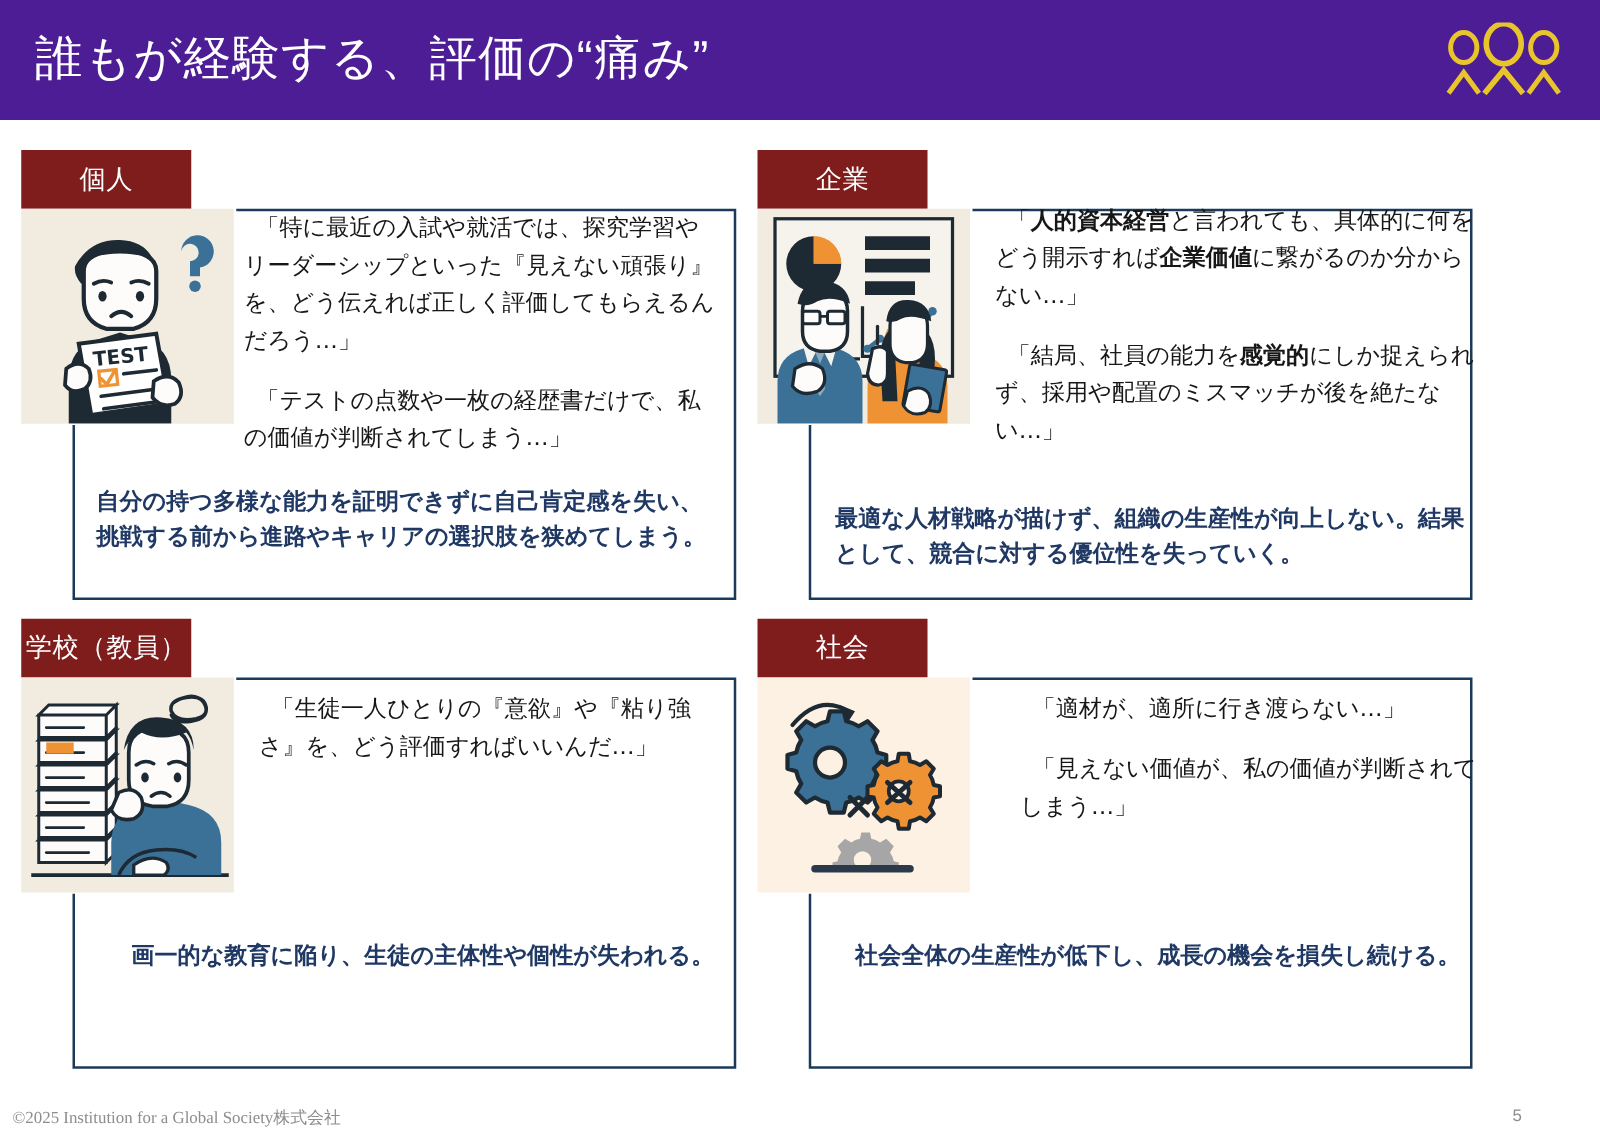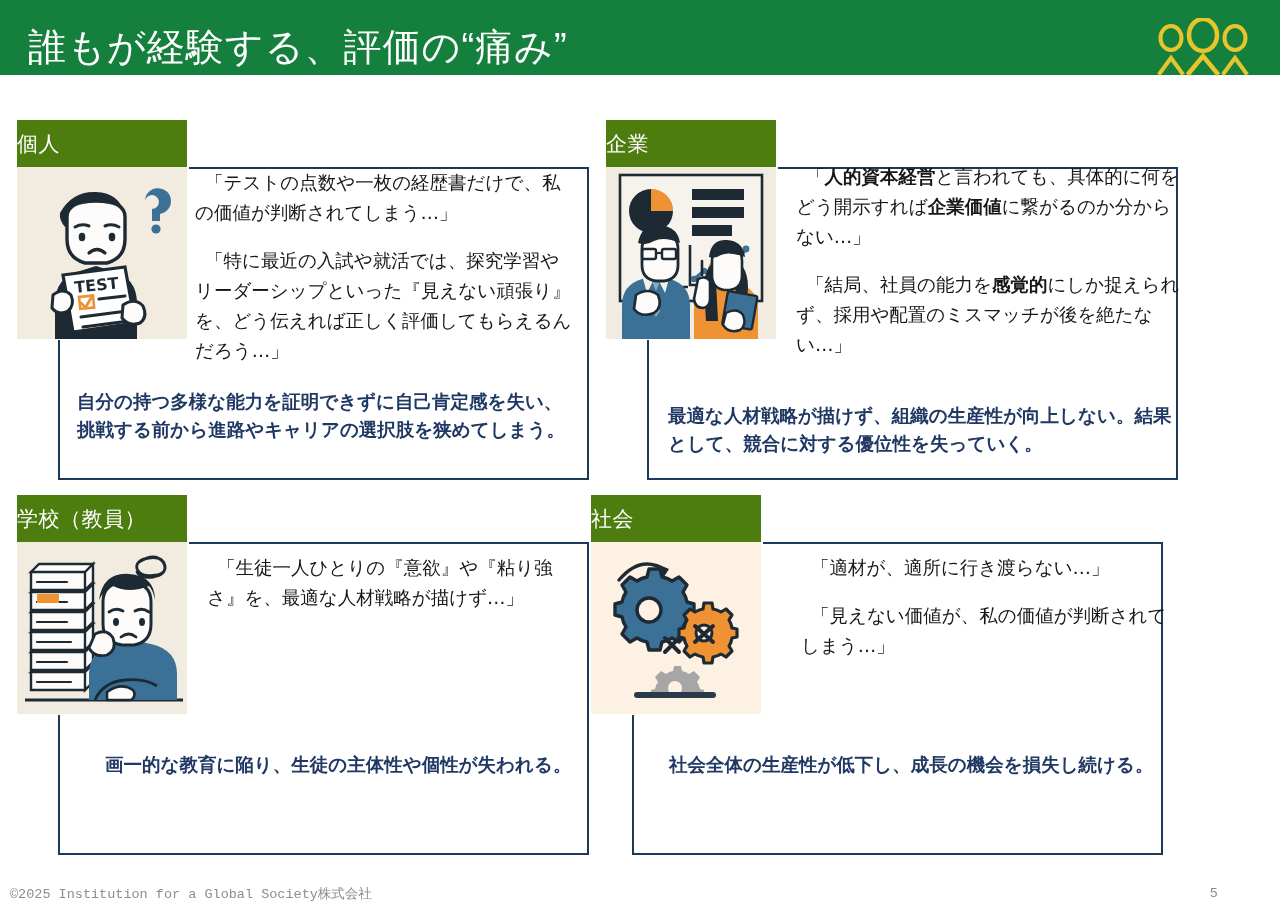--- a/index.html
+++ b/index.html
@@ -14,22 +14,22 @@
     overflow: hidden;
     font-family: "Liberation Sans", "DejaVu Sans", sans-serif;
     color: #1b2d45;
   }
 
   
   .header {
     position: absolute;
     left: 0; top: 0;
     width: 1280px;
-    height: 75px;
-    background: #15803d;
+    height: 96px;
+    background: #4c1d95;
   }
   .header-title {
     position: absolute;
     left: 28px;
     top: 20px;
     font-size: 38px;
     line-height: 54px;
     font-weight: 400;
     color: #ffffff;
     letter-spacing: 1px;
@@ -51,21 +51,21 @@
     height: 770px;
   }
   .card {
     position: absolute;
     width: 572px;
     height: 360px;
   }
   .card.c1 { left: 17px;  top: 24px;  }
   .card.c2 { left: 606px; top: 24px;  }
   .card.c3 { left: 17px;  top: 399px; }
-  .card.c4 { left: 591px; top: 399px; }
+  .card.c4 { left: 606px; top: 399px; }
 
   
   .card-box {
     position: absolute;
     left: 41px;
     top: 47px;
     width: 531px;
     height: 313px;
     border: 2.5px solid #1b3a59;
     box-sizing: border-box;
@@ -79,26 +79,27 @@
     width: 132px;
     height: 175px;
     background: #ffffff;
   }
 
   
   .card-label {
     position: absolute;
     left: 0;
     top: 0;
-    width: 170px;
+    width: 136px;
     height: 47px;
-    background: #4d7c0f;
+    background: #7f1d1d;
     color: #ffffff;
     font-size: 21px;
     line-height: 47px;
+    text-align: center;
     letter-spacing: 0.5px;
     box-sizing: border-box;
   }
 
   
   .card-illus {
     position: absolute;
     left: 0;
     top: 47px;
     width: 170px;
@@ -154,21 +155,21 @@
   .c4 .quotes { top: 58px; left: 190px; width: 382px; margin-left: 20px; }
   .c4 .conclusion { top: 256px; left: 78px; }
 
   
   .footer-copy {
     position: absolute;
     left: 10px;
     top: 885px;
     font-size: 13.5px;
     color: #8b8d91;
-    font-family: Liberation Mono, monospace;
+    font-family: Liberation Serif, serif;
     white-space: nowrap;
   }
   .footer-page {
     position: absolute;
     left: 1210px;
     top: 885px;
     font-size: 13.5px;
     color: #8b8d91;
     font-family: "Liberation Sans", sans-serif;
   }
@@ -227,22 +228,22 @@
         <path d="M82 132 l26 -3" stroke="#1e2a33" stroke-width="3" stroke-linecap="round"></path>
         <path d="M64 150 l46 -6" stroke="#1e2a33" stroke-width="3" stroke-linecap="round"></path>
         <path d="M66 160 l46 -6" stroke="#1e2a33" stroke-width="3" stroke-linecap="round"></path>
 
         <path d="M36 128 q10 -8 18 0 q4 10 -3 16 q-10 5 -16 -3z" fill="#fdfcfa" stroke="#1e2a33" stroke-width="3"></path>
         <path d="M106 138 q12 -8 20 1 q5 11 -3 17 q-11 4 -18 -5z" fill="#fdfcfa" stroke="#1e2a33" stroke-width="3"></path>
       </svg>
     </div>
 
     <div class="quotes">
+      <p class="quote">「特に最近の入試や就活では、探究学習やリーダーシップといった『見えない頑張り』を、どう伝えれば正しく評価してもらえるんだろう…」</p>
       <p class="quote">「テストの点数や一枚の経歴書だけで、私の価値が判断されてしまう…」</p>
-      <p class="quote">「特に最近の入試や就活では、探究学習やリーダーシップといった『見えない頑張り』を、どう伝えれば正しく評価してもらえるんだろう…」</p>
     </div>
 
     <div class="conclusion">自分の持つ多様な能力を証明できずに自己肯定感を失い、挑戦する前から進路やキャリアの選択肢を狭めてしまう。</div>
   </div>
 
   <div class="card c2">
     <div class="card-box"></div>
     <div class="notch-mask"></div>
 
     <div class="card-label">企業</div>
@@ -349,21 +350,21 @@
         <path d="M104 95 q8 -6 15 0" fill="none" stroke="#1e2a33" stroke-width="2.8" stroke-linecap="round"></path>
 
         <path d="M78 92 q12 -6 18 4 q4 12 -6 17 q-13 3 -18 -7z" fill="#fdfcfa" stroke="#1e2a33" stroke-width="2.8"></path>
 
         <path d="M78 158 q8 -18 30 -20 q20 -2 32 6" fill="none" stroke="#1e2a33" stroke-width="2.8"></path>
         <path d="M90 150 q14 -10 26 -2 q4 6 -2 10 h-24z" fill="#fdfcfa" stroke="#1e2a33" stroke-width="2.6"></path>
       </svg>
     </div>
 
     <div class="quotes">
-      <p class="quote">「生徒一人ひとりの『意欲』や『粘り強さ』を、最適な人材戦略が描けず…」</p>
+      <p class="quote">「生徒一人ひとりの『意欲』や『粘り強さ』を、どう評価すればいいんだ…」</p>
     </div>
 
     <div class="conclusion">画一的な教育に陥り、生徒の主体性や個性が失われる。</div>
   </div>
 
   <div class="card c4">
     <div class="card-box"></div>
     <div class="notch-mask"></div>
 
     <div class="card-label">社会</div>

